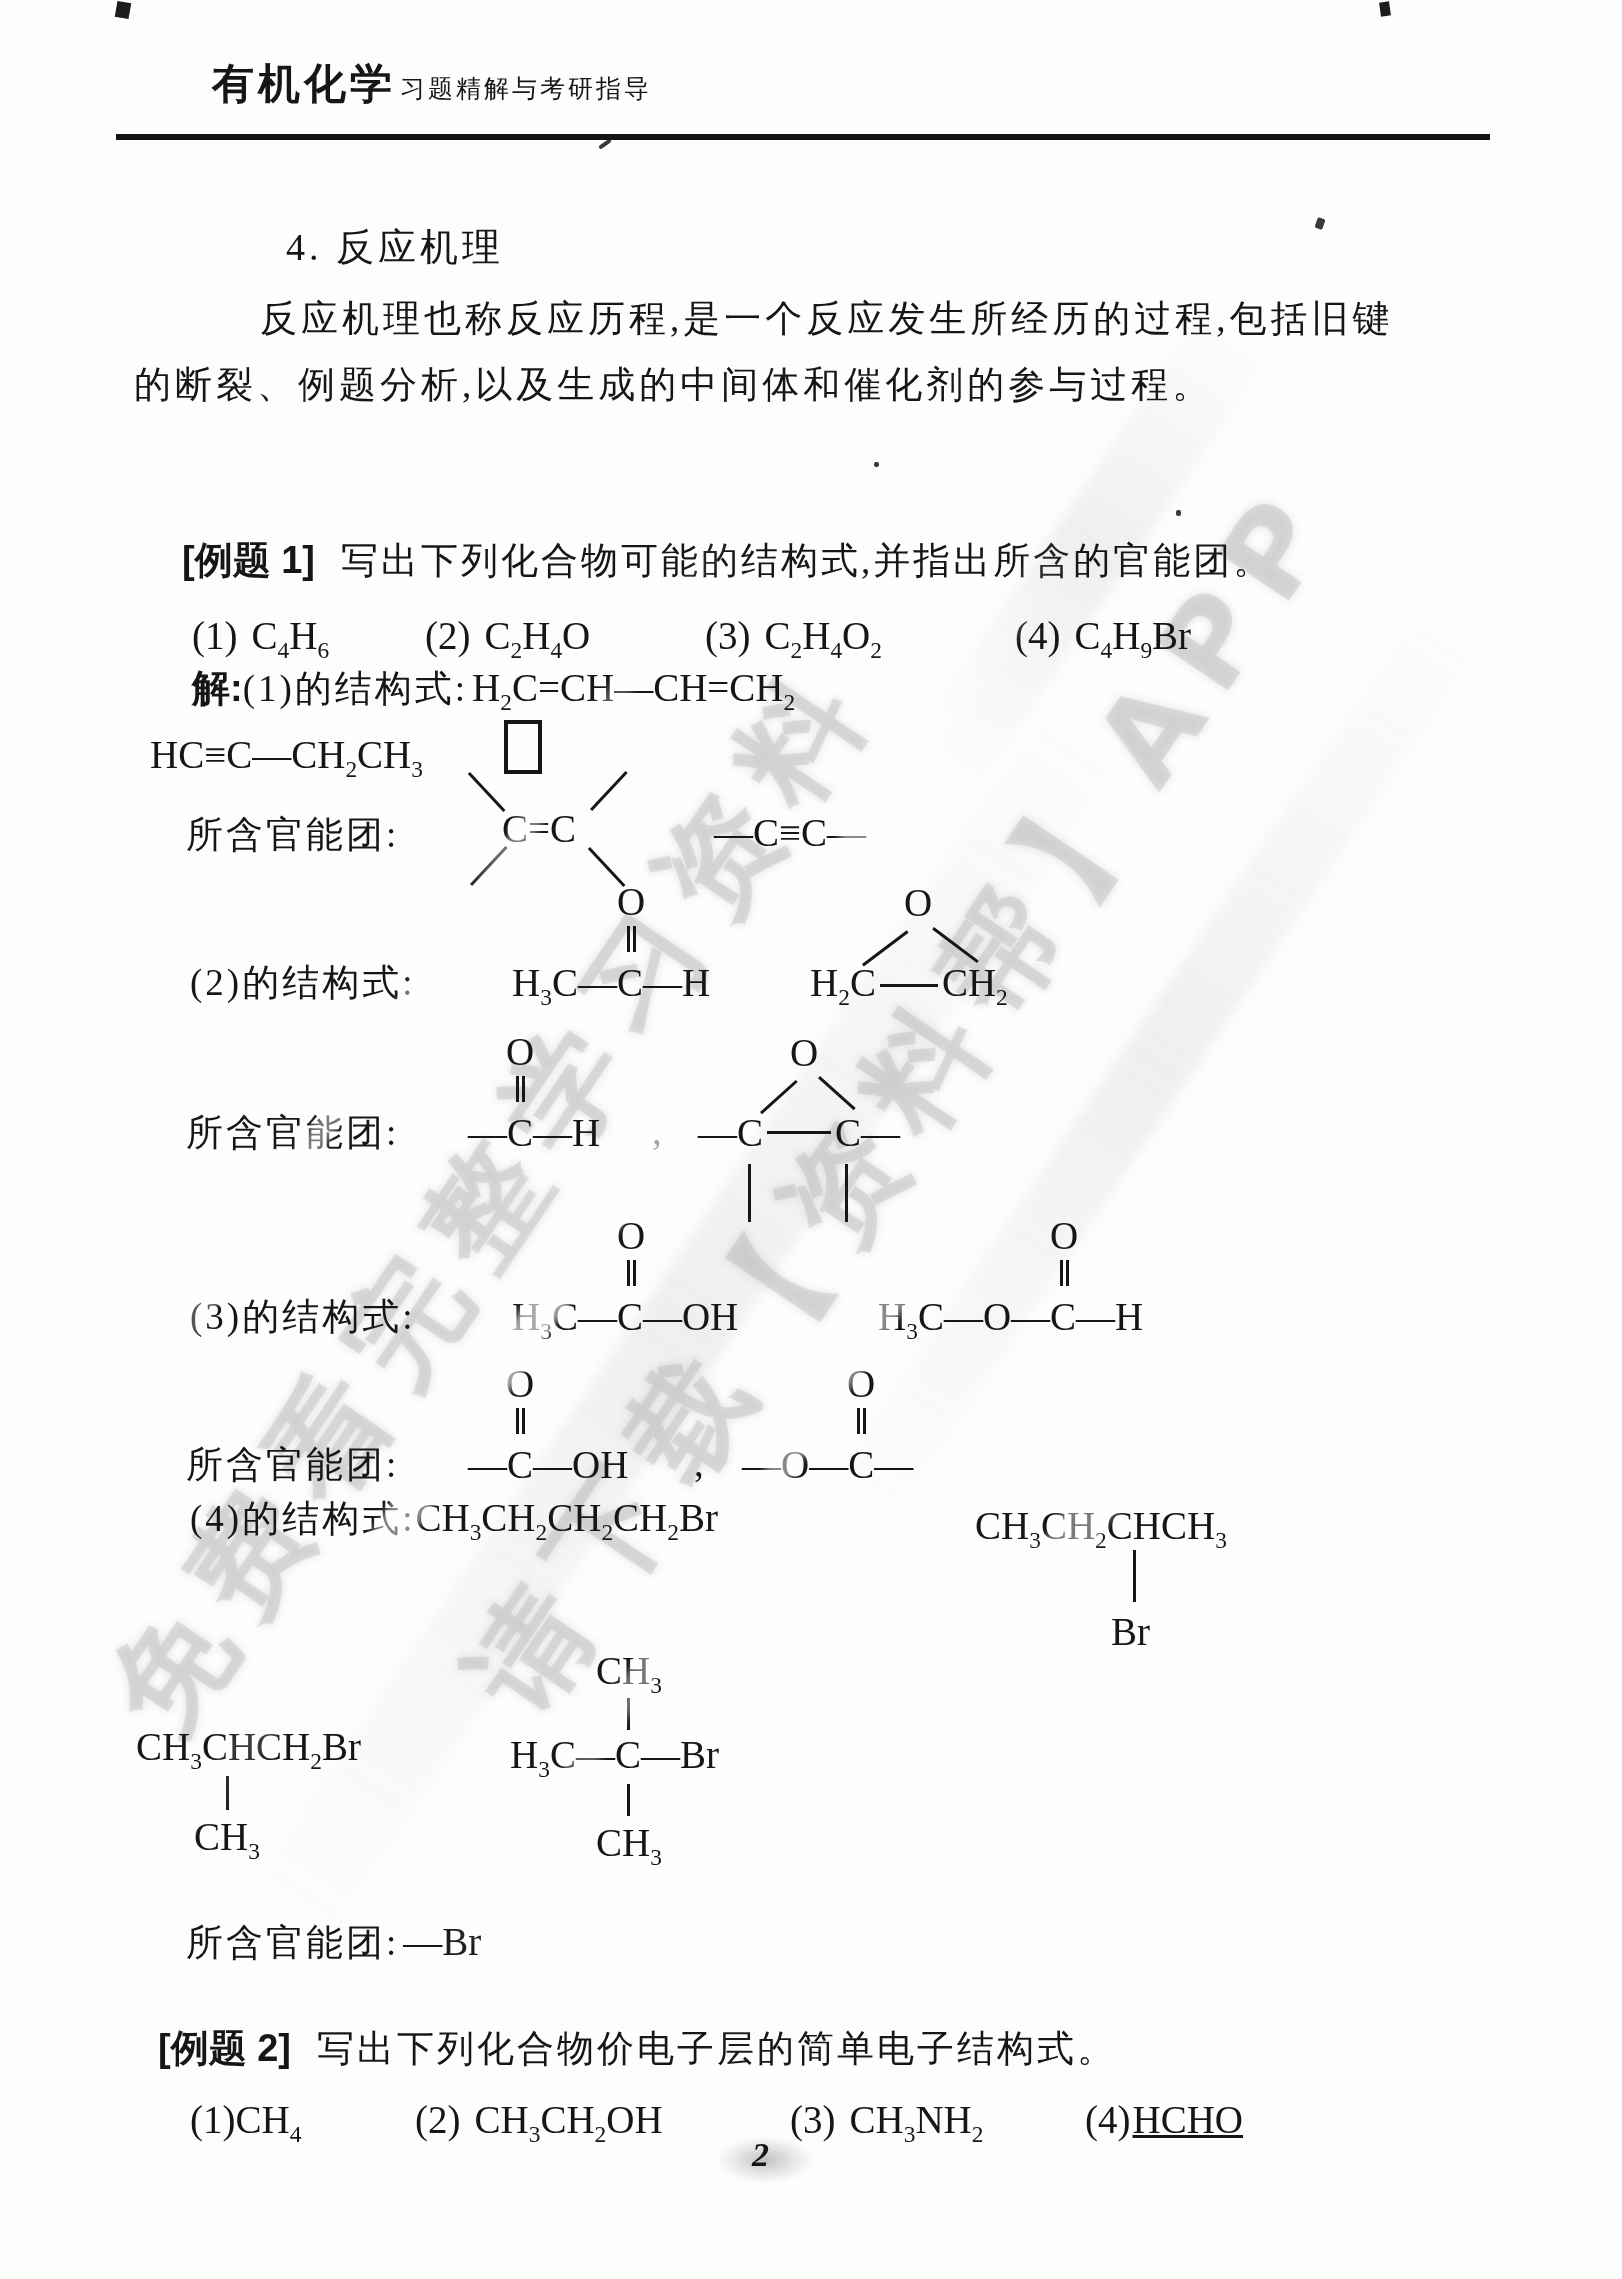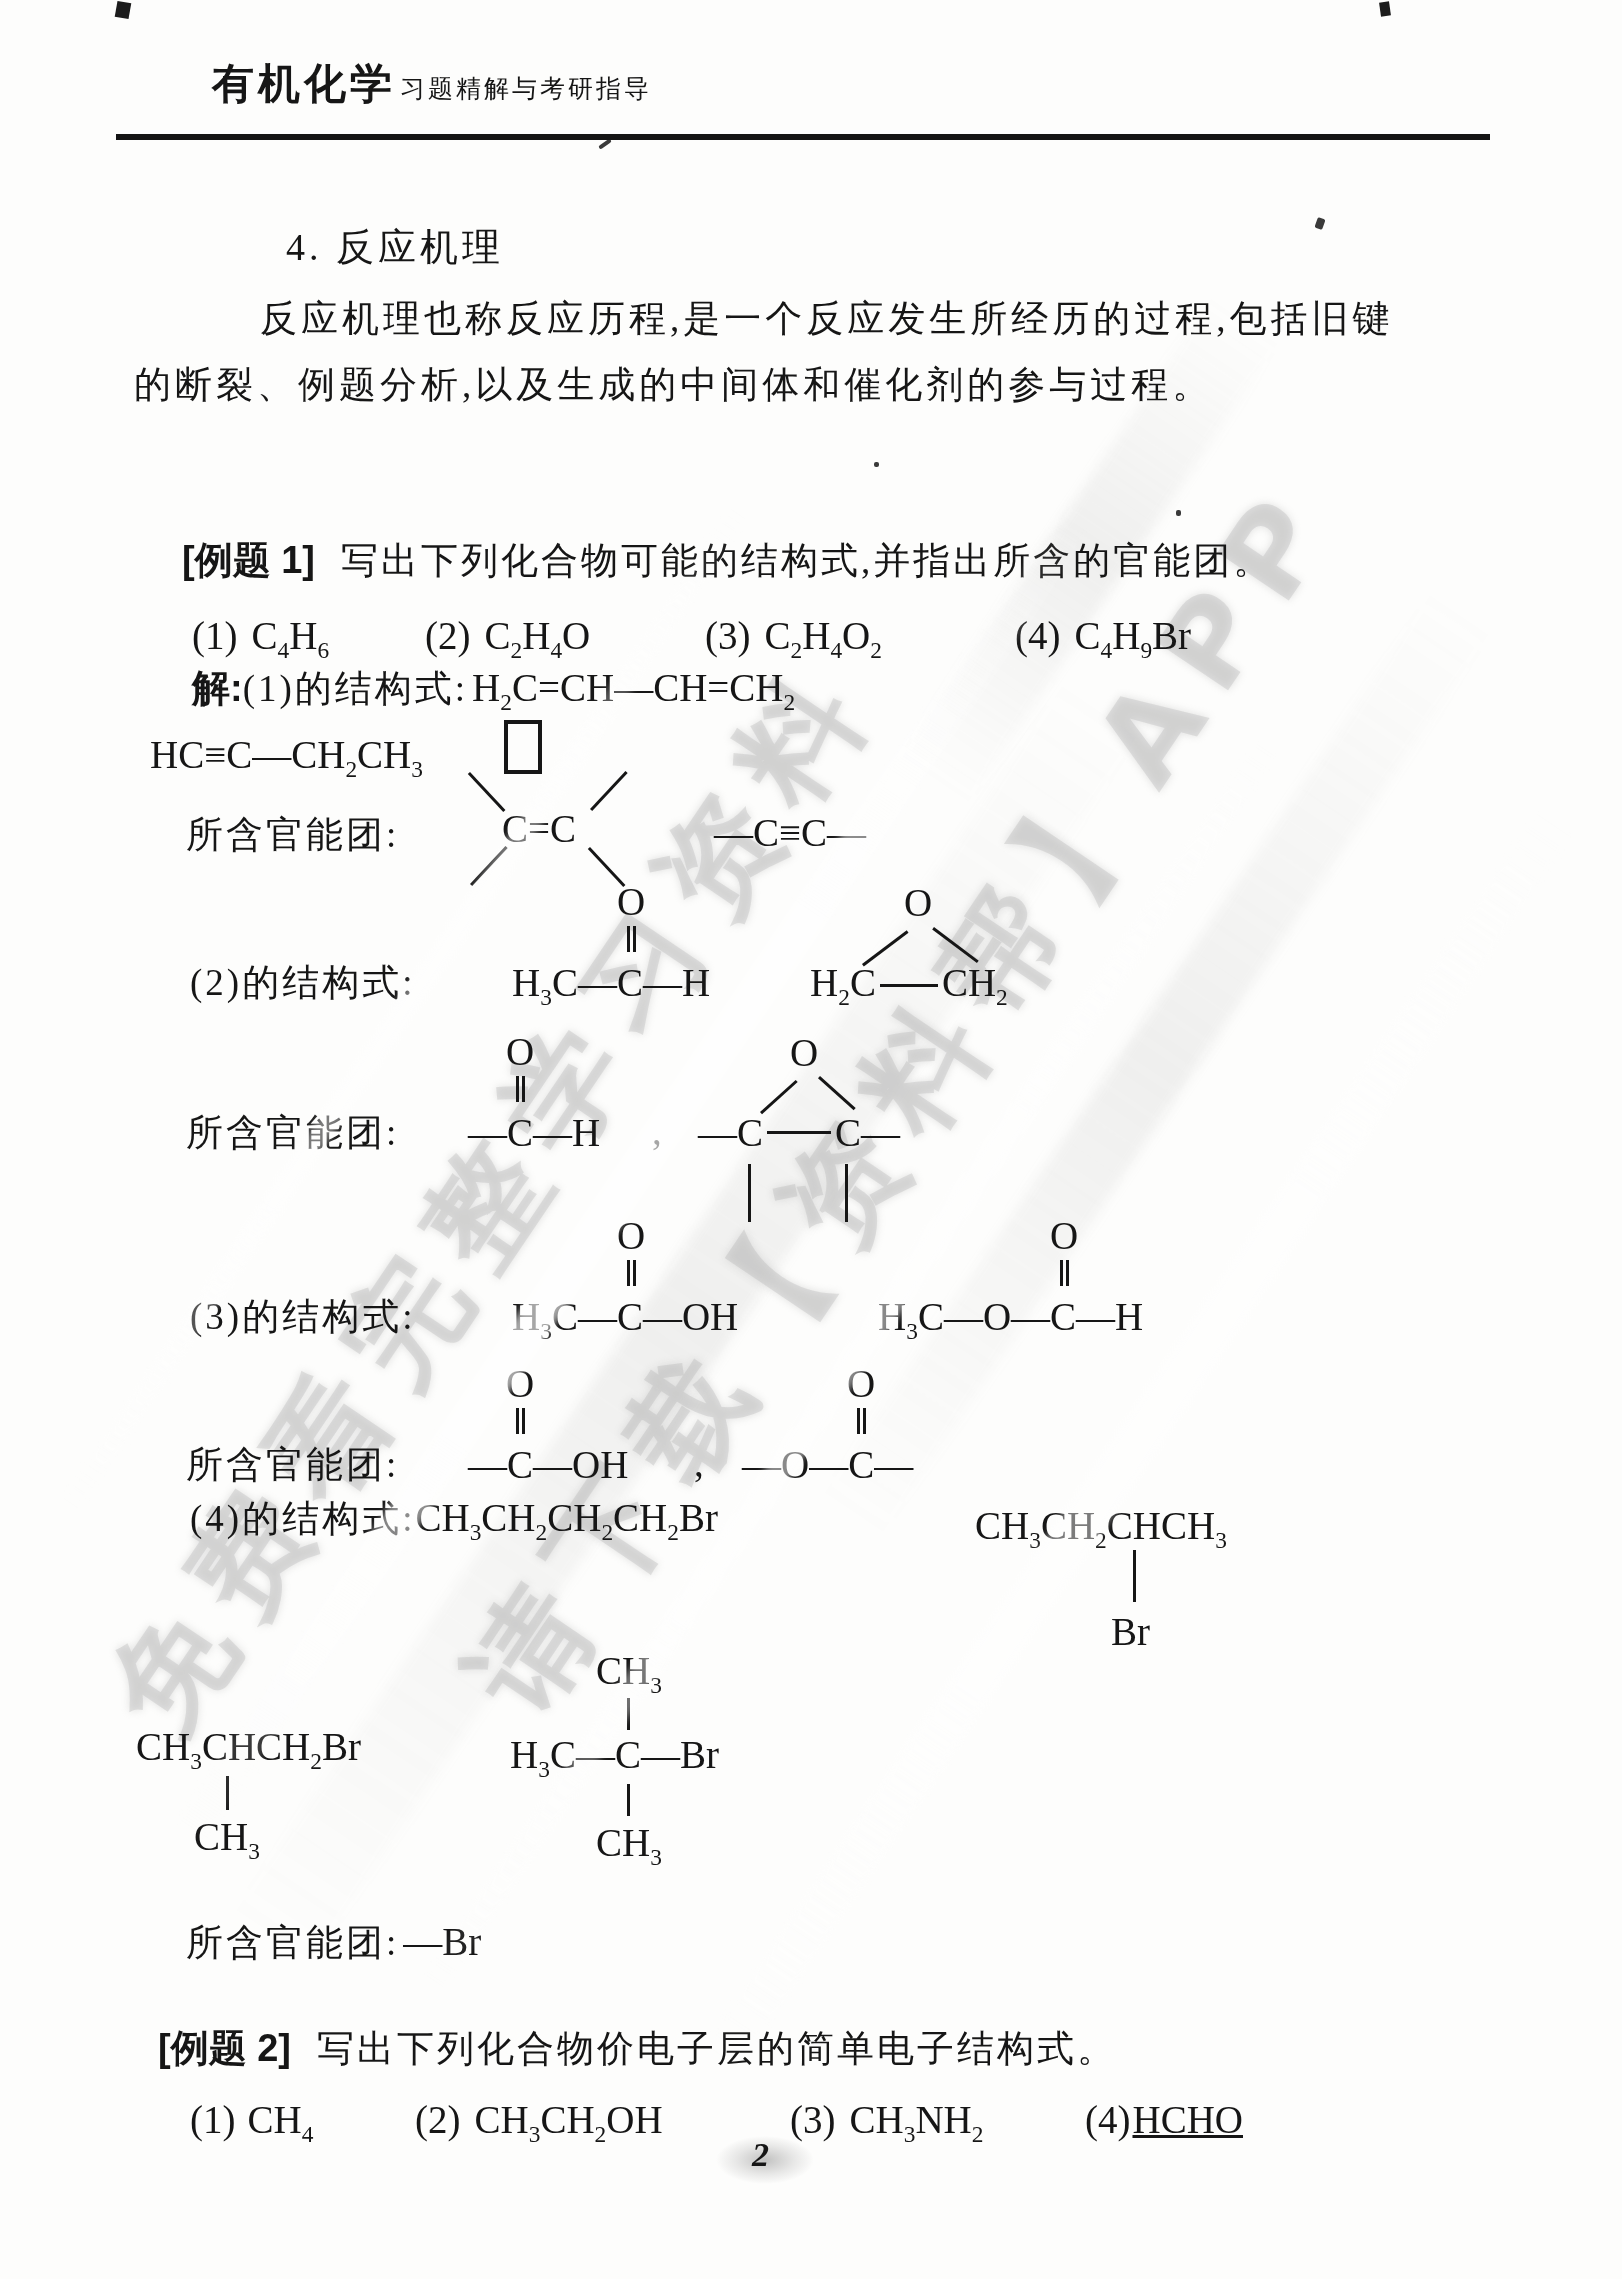--- a/index.html
+++ b/index.html
@@ -216,21 +216,21 @@
     </div>
 
     <div class="row" style="left:186px;top:1916px;">
       <span class="cn">所含官能团:</span><span class="chem" style="margin-left:4px;">—Br</span>
     </div>
 
     <div class="row" style="left:158px;top:2022px;">
       <span class="bold-sans" style="font-size:38px;">[例题 2]</span><span class="cn" style="margin-left:26px;">写出下列化合物价电子层的简单电子结构式。</span>
     </div>
     <div class="row" style="left:0;top:2086px;width:1622px;">
-      <span class="abs-inline" style="left:190px;"><span class="chem">(1)</span><span class="chem" style="margin-left:12px;">CH<sub>4</sub></span></span>
+      <span class="abs-inline" style="left:190px;"><span class="chem">(1)</span><span class="chem" style="margin-left:0;">CH<sub>4</sub></span></span>
       <span class="abs-inline" style="left:415px;"><span class="chem">(2)</span><span class="chem" style="margin-left:14px;">CH<sub>3</sub>CH<sub>2</sub>OH</span></span>
       <span class="abs-inline" style="left:790px;"><span class="chem">(3)</span><span class="chem" style="margin-left:14px;">CH<sub>3</sub>NH<sub>2</sub></span></span>
       <span class="abs-inline" style="left:1085px;"><span class="chem">(4)</span><span class="chem" style="margin-left:2px;text-decoration:underline;">HCHO</span></span>
     </div>
 
     <div class="pagenum-blob" style="left:700px;top:2128px;width:130px;height:64px;"></div>
     <span class="pagenum" style="left:752px;top:2136px;">2</span>
   </div>
 
   <div class="layer layer-streak">

